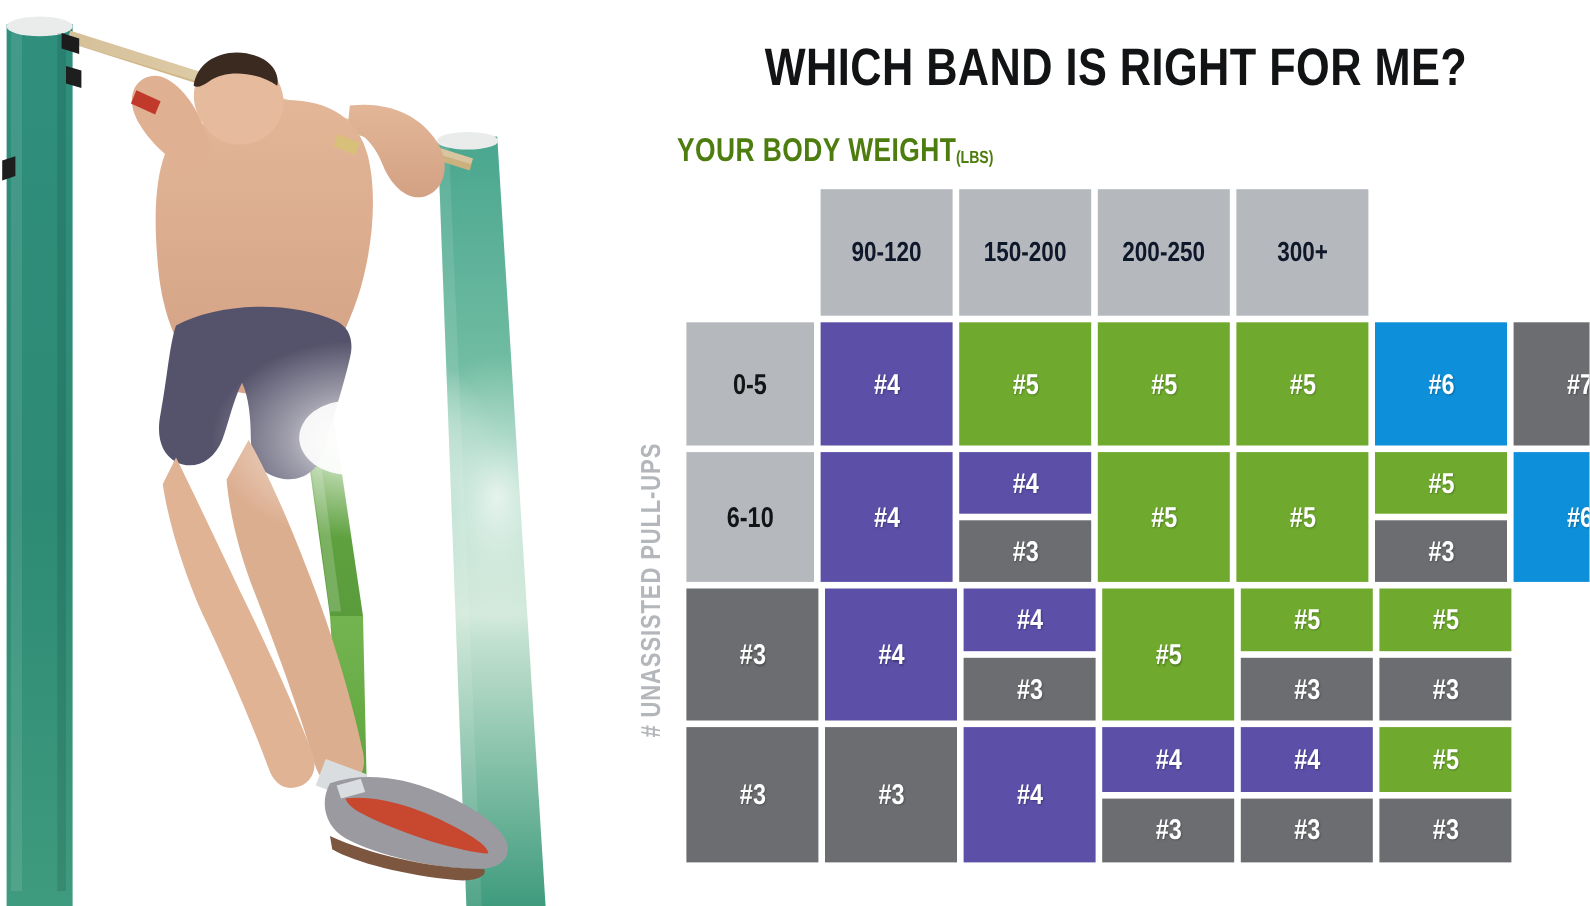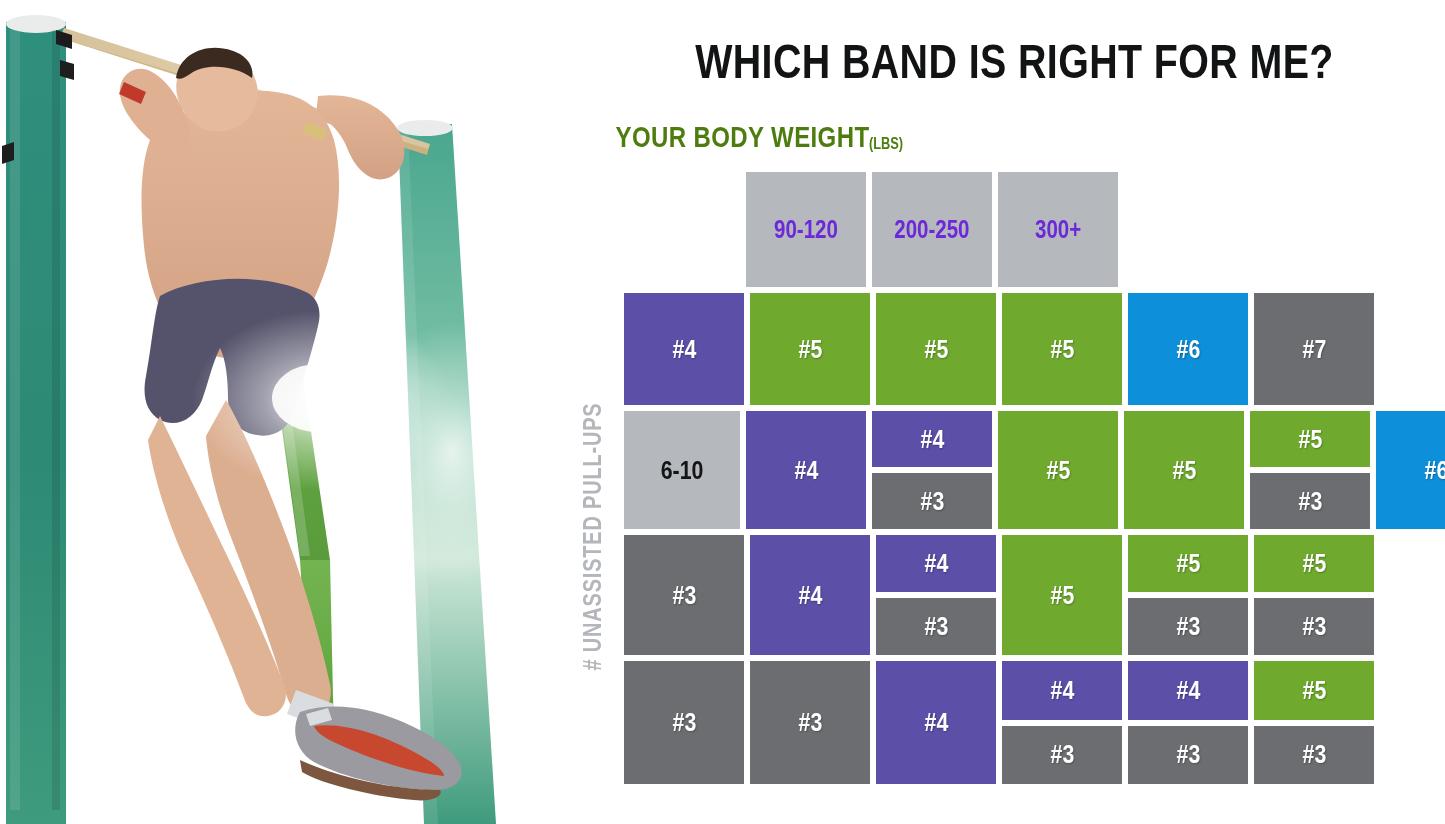--- a/index.html
+++ b/index.html
@@ -111,21 +111,21 @@
 
   .colhead {
     flex: none;
     width: 120px;
     height: 115px;
     margin-right: 6px;
     background: #b5b8bc;
     display: flex;
     align-items: center;
     justify-content: center;
-    color: #6d28d9;
+    color: #0f172a;
     font-size: 25px;
     font-weight: bold;
     letter-spacing: 0px;
     font-family: "Liberation Sans Narrow", "Liberation Sans", sans-serif;
   }
   .colhead span { display: inline-block; transform: scaleX(0.82); }
   .colhead:last-child { margin-right: 0; }
 
   .rowhead {
     flex: none;
@@ -309,28 +309,34 @@
       <span># UNASSISTED PULL-UPS</span>
     </div>
 
     <div class="grid" id="grid">
         <div class="grid-row">
           <div class="rowhead-spacer"></div>
           <div class="colhead">
             <span>90-120</span>
           </div>
           <div class="colhead">
+            <span>150-200</span>
+          </div>
+          <div class="colhead">
             <span>200-250</span>
           </div>
           <div class="colhead">
             <span>300+</span>
           </div>
         </div>
         <div class="spacer-row"></div>
         <div class="grid-row r0">
+          <div class="rowhead">
+            <span>0-5</span>
+          </div>
           <div class="cell">
             <div class="sub" style="background: rgb(91, 79, 168);">
               <span>#4</span>
             </div>
           </div>
           <div class="cell">
             <div class="sub" style="background: rgb(111, 170, 46);">
               <span>#5</span>
             </div>
           </div>

